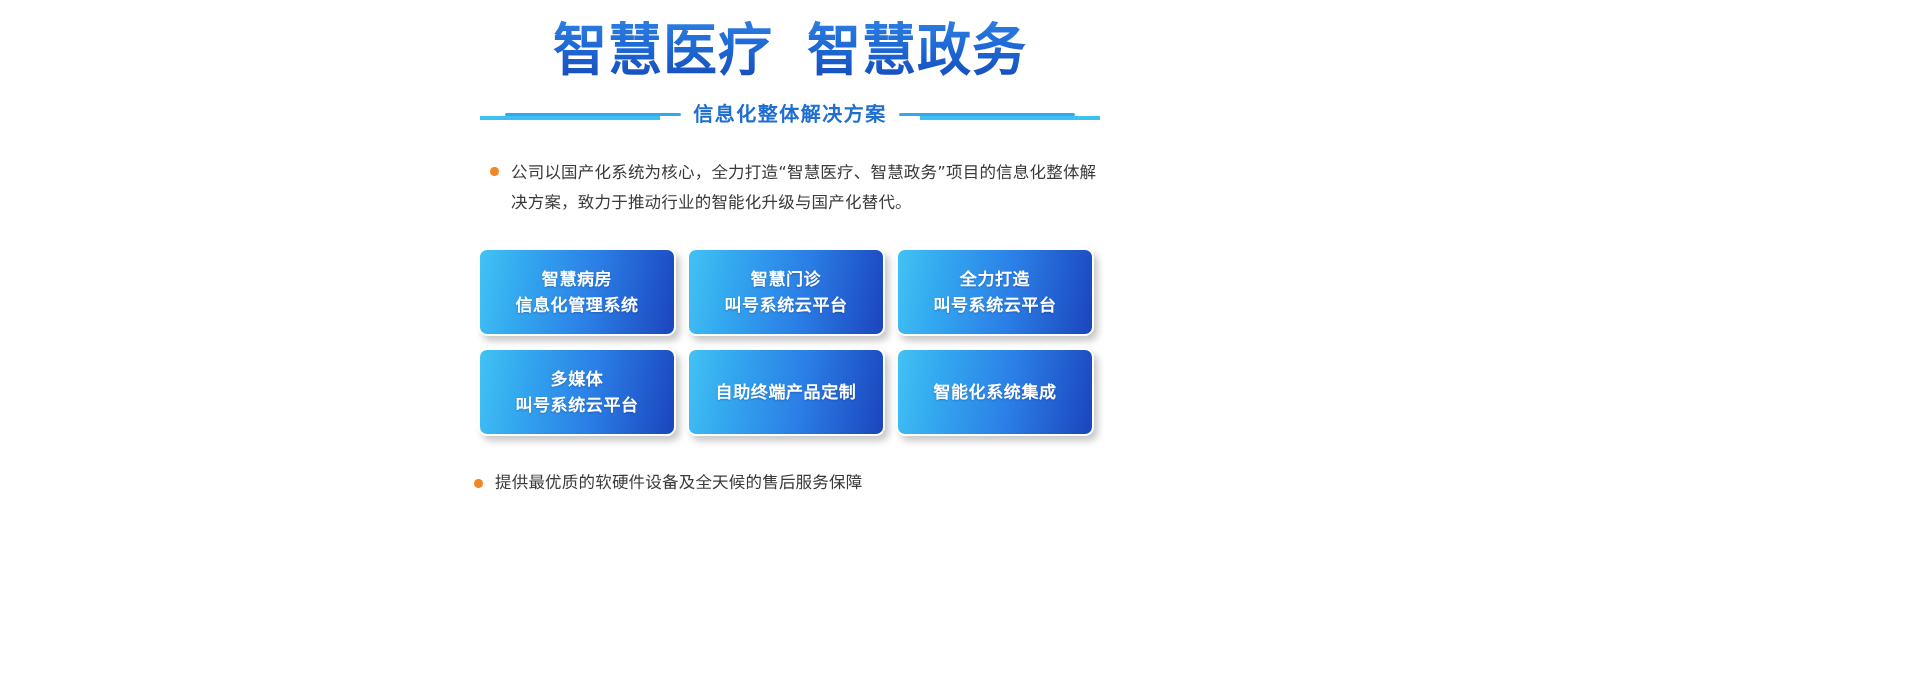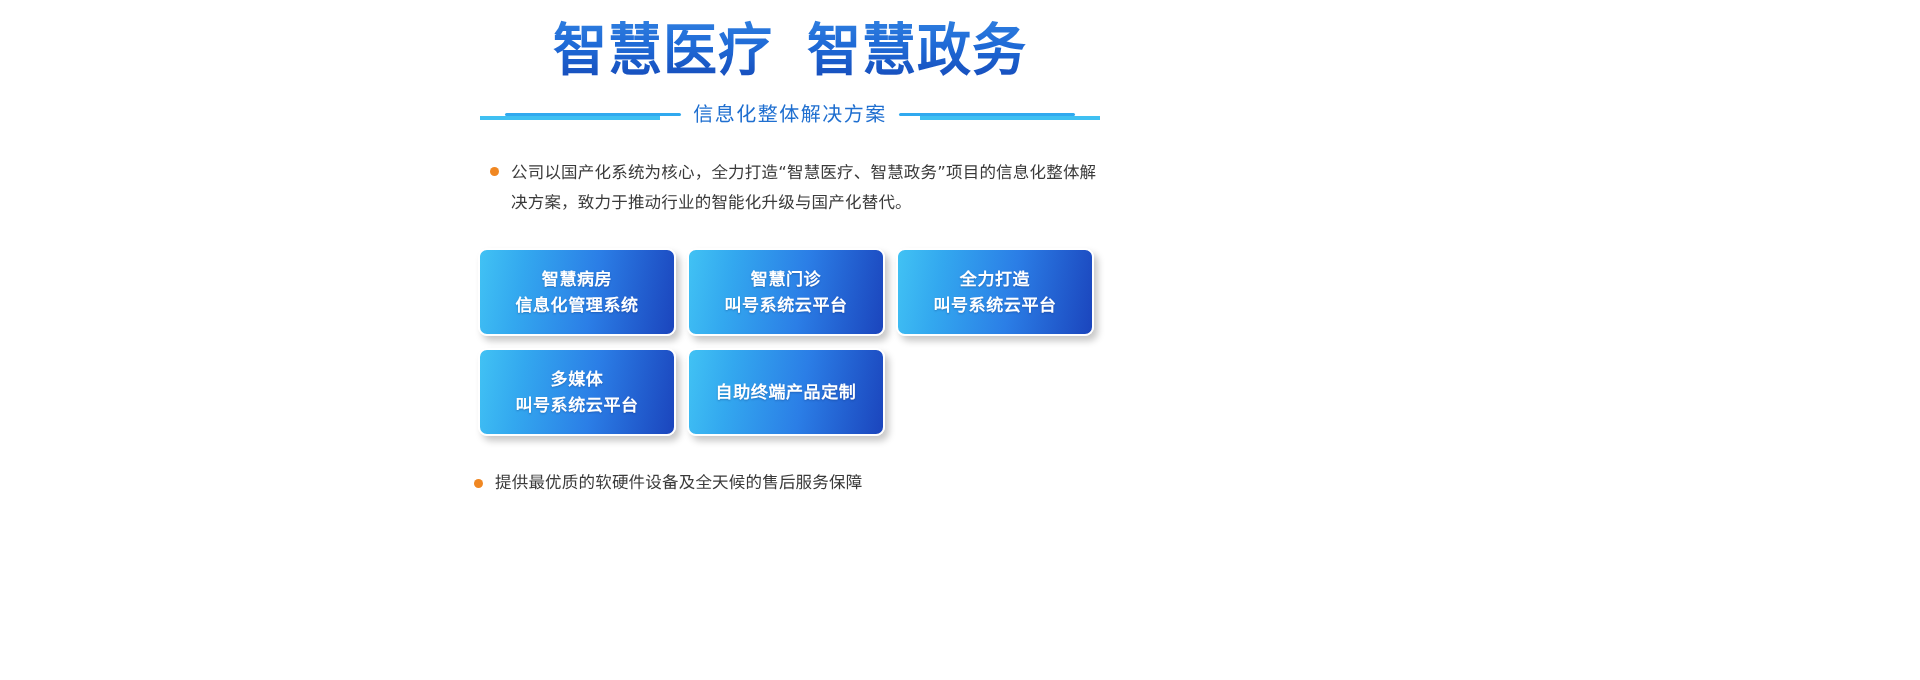--- a/index.html
+++ b/index.html
@@ -85,21 +85,21 @@
   .sub-rule {
     height: 3px;
     background: #30a9ef;
     border-radius: 2px;
   }
   .sub-rule.left  { width: 176px; margin-right: 12px; }
   .sub-rule.right { width: 176px; margin-left: 12px; }
   .subtitle-text {
     font-size: 20px;
     line-height: 28px;
-    font-weight: 400;
+    font-weight: 700;
     color: #1f6fd0;
     letter-spacing: 1.5px;
     white-space: nowrap;
   }
 
   
   .intro {
     position: absolute;
     left: 20px;
     top: 158px;
@@ -231,20 +231,23 @@
       </div>
       <div class="tile">
         <span class="tile-label"><span>全力打造</span><span class="l2">叫号系统云平台</span></span>
       </div>
       <div class="tile">
         <span class="tile-label"><span>多媒体</span><span class="l2">叫号系统云平台</span></span>
       </div>
       <div class="tile">
         <span class="tile-label"><span>自助终端产品定制</span></span>
       </div>
+      <div class="tile">
+        <span class="tile-label"><span>智能化系统集成</span></span>
+      </div>
     </div>
 
     <div class="bullets">
       <div class="bullet-row">
         <span class="dot"></span>
         <span class="bullet-text">提供最优质的软硬件设备及全天候的售后服务保障</span>
       </div>
     </div>
 
   </div>

